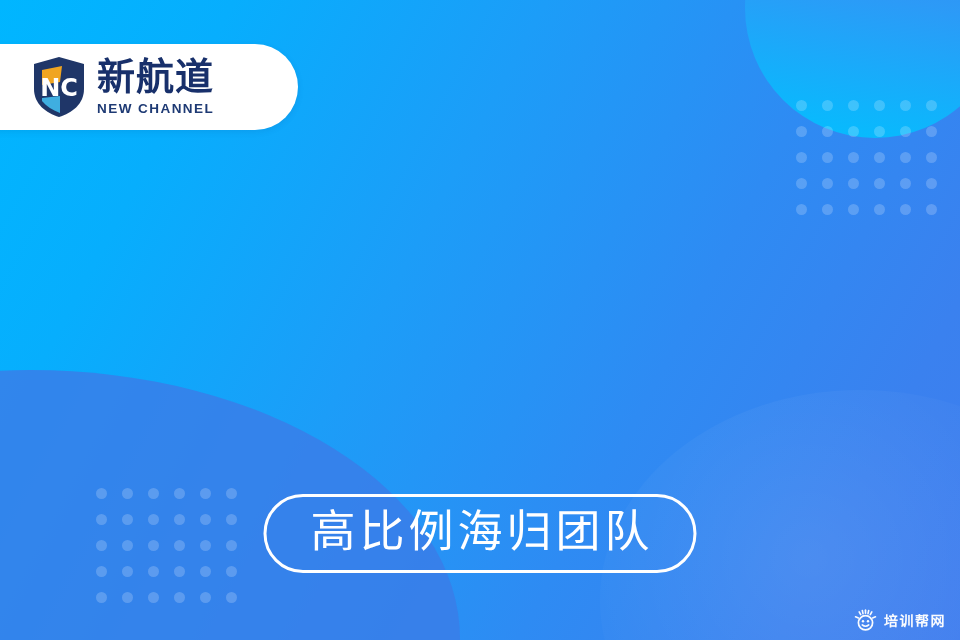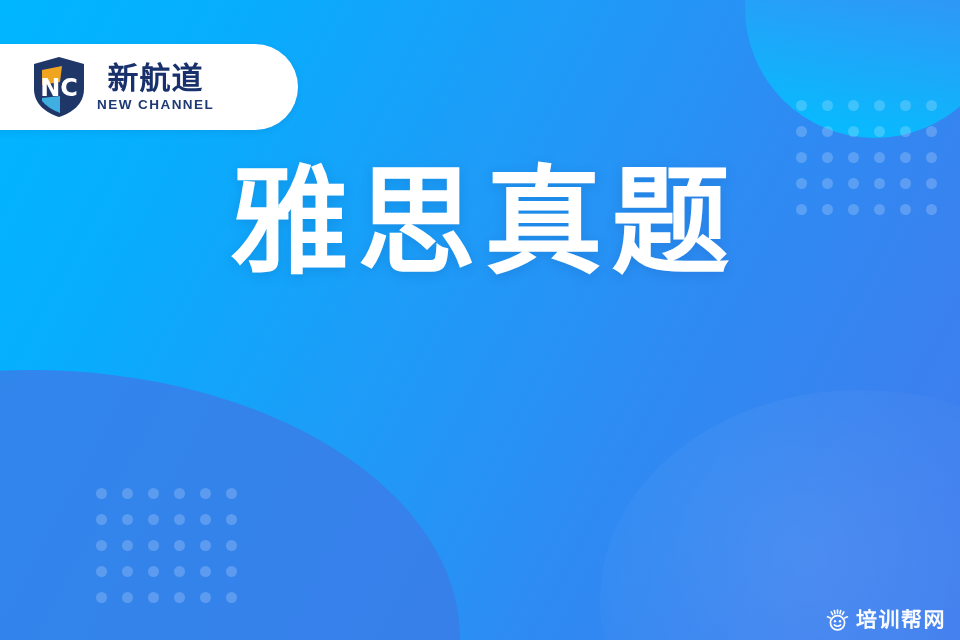--- a/index.html
+++ b/index.html
@@ -70,21 +70,21 @@
     width:332px; height:86px;
     background:#FFFFFF;
     border-radius:0 48px 48px 0;
     display:flex; align-items:center;
     padding-left:66px;
     box-shadow:0 2px 6px rgba(10,50,110,.10);
   }
   .shield { width:54px; height:62px; flex:0 0 54px; margin-right:11px; }
   .logo-words { display:flex; flex-direction:column; justify-content:center; }
   .logo-cn {
-    font-size:31px; font-weight:700; color:#18306B;
+    font-size:38px; font-weight:700; color:#18306B;
     letter-spacing:1px; line-height:1.04;
     font-family:"DejaVu Sans","Liberation Sans",sans-serif;
     text-align:center;
   }
   .logo-en {
     font-size:13.5px; font-weight:700; color:#1E3A74;
     letter-spacing:1.45px; margin-top:3px;
   }
 
   
@@ -127,21 +127,21 @@
   
   .watermark {
     position:absolute;
     right:14px; bottom:8px;
     display:flex; align-items:center; gap:7px;
     color:#FFFFFF;
     opacity:.97;
   }
   .watermark .wm-icon { width:23px; height:23px; flex:0 0 23px; }
   .watermark .wm-text {
-    font-size:21px; font-weight:700; letter-spacing:1.5px;
+    font-size:14px; font-weight:700; letter-spacing:1.5px;
     font-family:"DejaVu Sans","Liberation Sans",sans-serif;
     line-height:1;
   }
 </style>
 </head>
 <body>
 
 <div class="banner">
 
   <div class="deco circle-tr"></div>
@@ -219,23 +219,23 @@
       <path d="M10 42 L28 40 L28 57 C20 54 14 50 10 45 Z" fill="#3FAEE0"></path>
       <text x="27" y="40" text-anchor="middle" fill="#FFFFFF" font-family="DejaVu Sans, sans-serif" font-size="24" font-weight="700">NC</text>
     </svg>
     <div class="logo-words">
       <div class="logo-cn">新航道</div>
       <div class="logo-en">NEW CHANNEL</div>
     </div>
   </div>
 
   <div class="headline">
-    <div class="line line1">雅思真题</div>
   </div>
 
+  <div class="subtitle">高比例海归团队</div>
 
   <div class="watermark">
     <svg class="wm-icon" viewBox="0 0 24 24">
       <g stroke="#FFFFFF" stroke-width="1.7" stroke-linecap="round">
         <line x1="12" y1="1.2" x2="12" y2="4.4"></line>
         <line x1="5.4" y1="3.1" x2="7.0" y2="5.9"></line>
         <line x1="18.6" y1="3.1" x2="17.0" y2="5.9"></line>
         <line x1="1.6" y1="8.2" x2="4.6" y2="9.4"></line>
         <line x1="22.4" y1="8.2" x2="19.4" y2="9.4"></line>
         <line x1="8.7" y1="1.6" x2="9.4" y2="4.8"></line>

